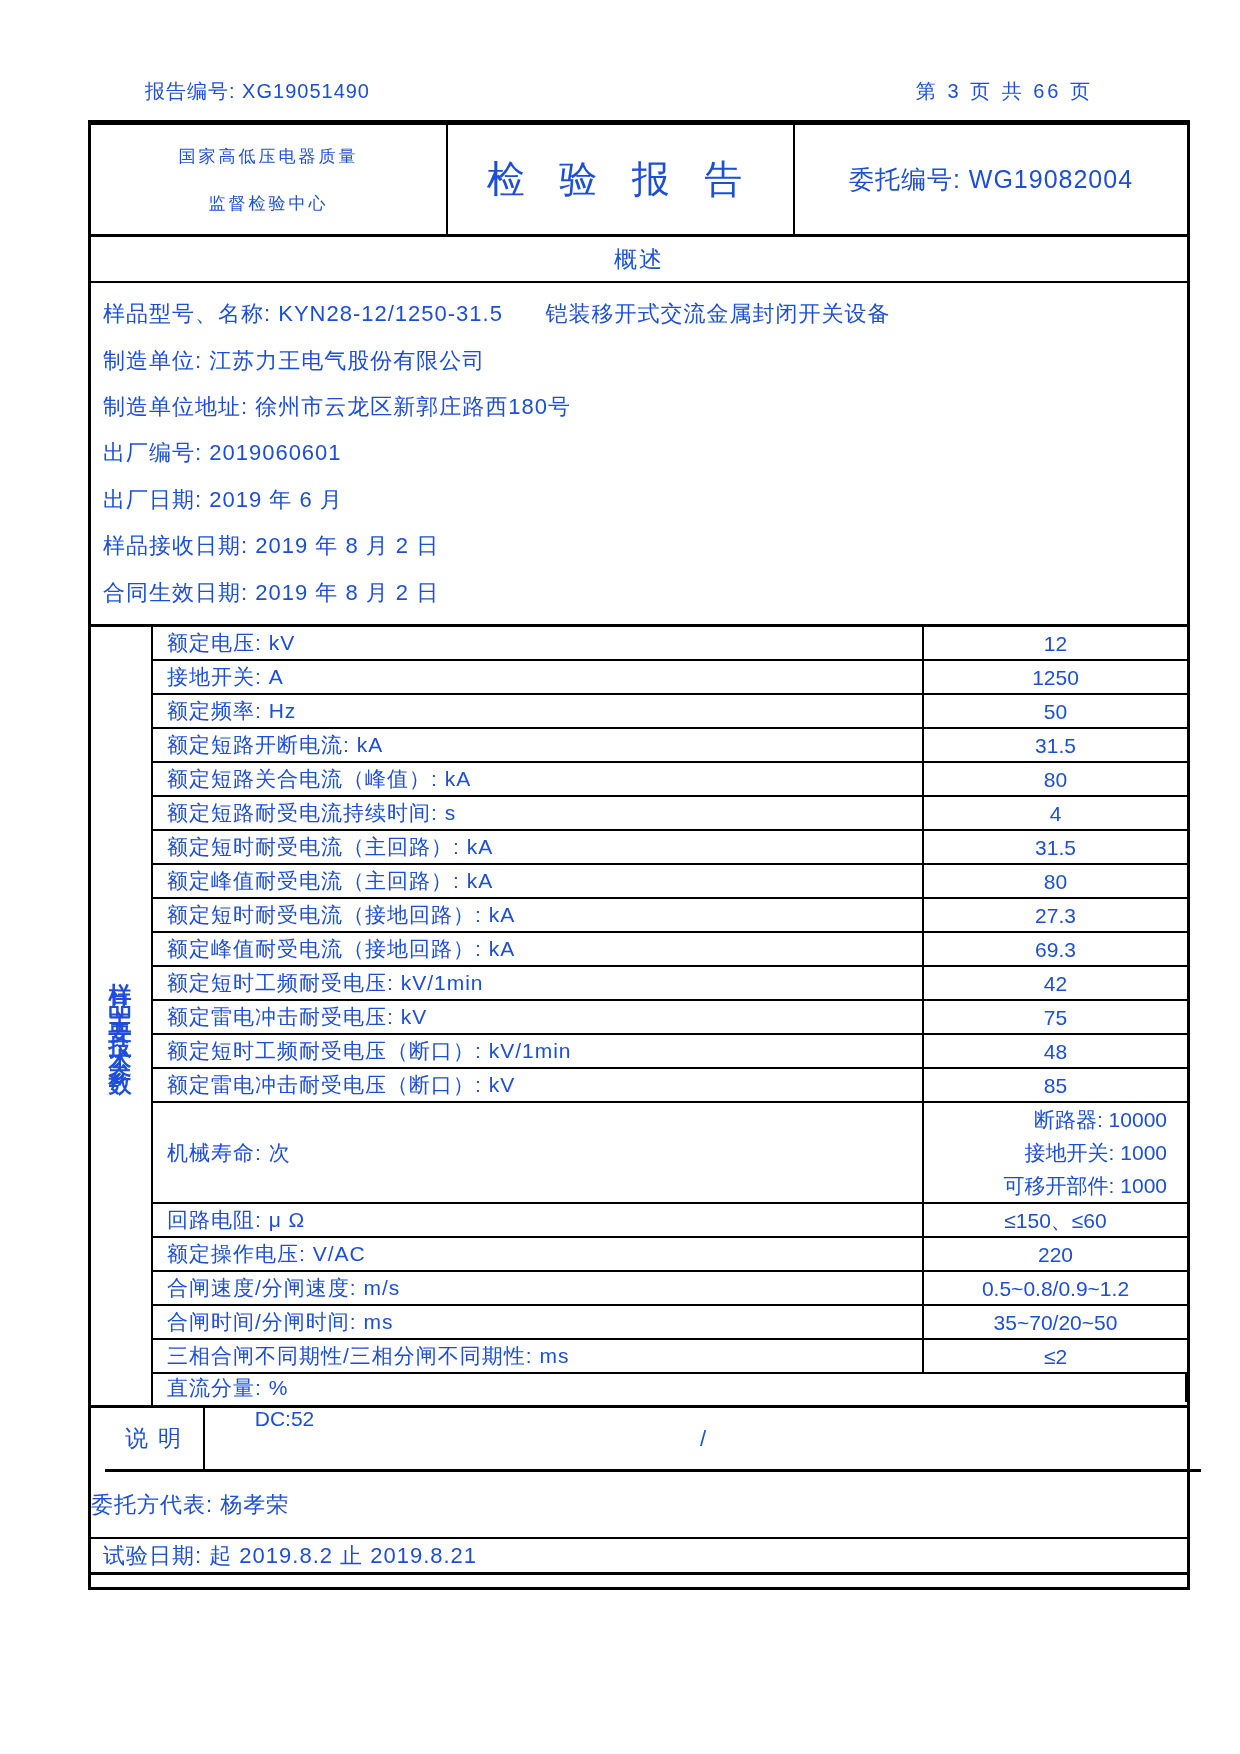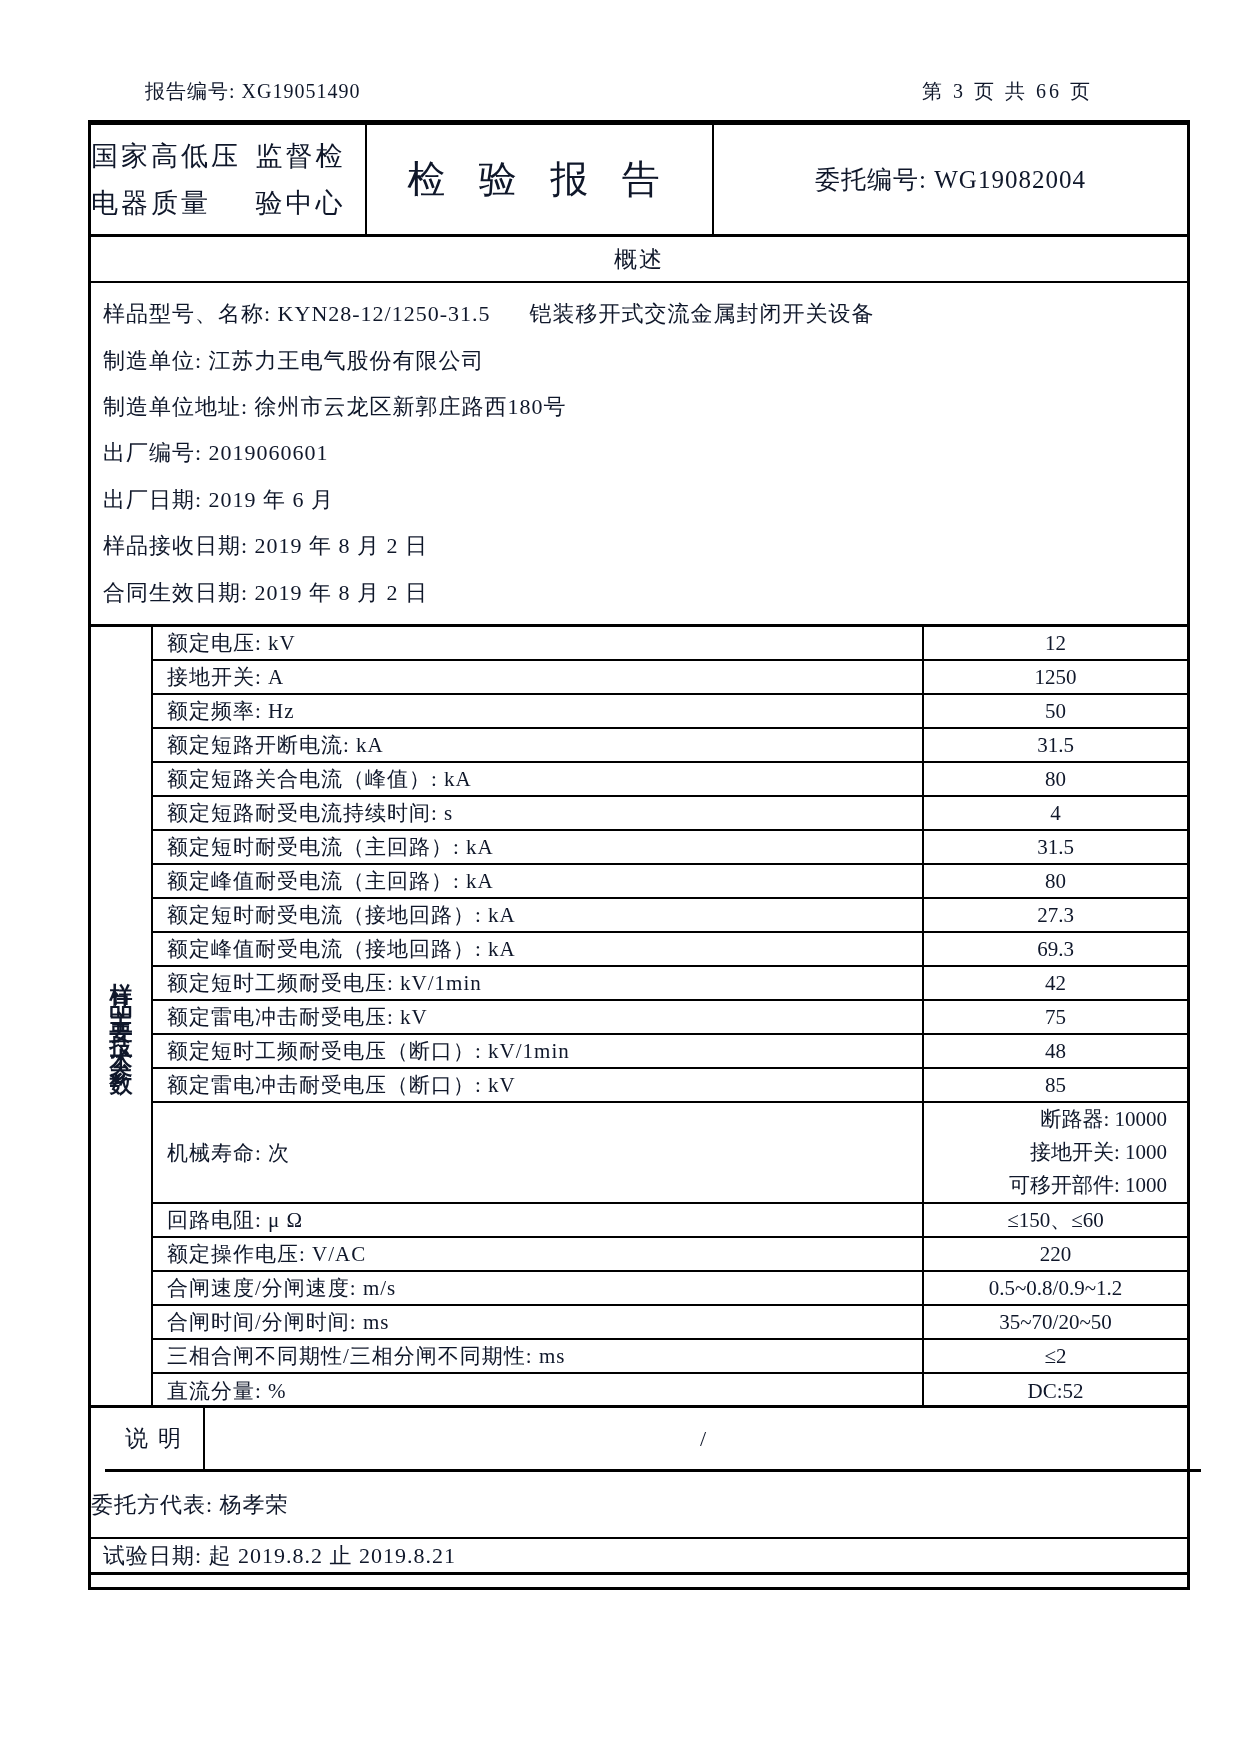--- a/index.html
+++ b/index.html
@@ -2,22 +2,22 @@
 <html><head>
 <meta charset="utf-8">
 <style>
   * { margin: 0; padding: 0; box-sizing: border-box; }
   html, body { background: #e8e8e8; }
   .page {
     position: relative;
     width: 1240px;
     height: 1754px;
     background: #ffffff;
-    font-family: Liberation Serif, serif;
-    color: #0f172a;
+    font-family: Liberation Sans, sans-serif;
+    color: #1d4ed8;
     overflow: hidden;
   }
   
   .page-header-left {
     position: absolute; left: 145px; top: 78px;
     font-size: 20px; letter-spacing: 1px;
   }
   .page-header-right {
     position: absolute; right: 147px; top: 78px;
     font-size: 20px; letter-spacing: 3px;
@@ -31,23 +31,23 @@
     display: flex; flex-direction: column;
   }
   .doc-table .row { width: 100%; }
 
   
   .header-row {
     height: 112px; border-bottom: 3px solid #000;
     display: flex; flex-direction: row;
   }
   .org-cell {
-    width: 276px; border-right: 2px solid #000;
-    display: flex; flex-direction: row; justify-content: center; align-items: center;
-    font-size: 27px; line-height: 47px; letter-spacing: 3px;
+    width: 357px; border-right: 2px solid #000;
+    display: flex; flex-direction: column; justify-content: center; align-items: center;
+    font-size: 17px; line-height: 47px; letter-spacing: 3px;
   }
   .title-cell {
     width: 347px; border-right: 2px solid #000;
     display: flex; justify-content: center; align-items: center;
     font-size: 38px; letter-spacing: 12px; white-space: pre;
   }
   .commission-cell {
     flex: 1;
     display: flex; justify-content: center; align-items: center;
     font-size: 25px; letter-spacing: 1px;
@@ -76,21 +76,21 @@
   .params-label-cell {
     width: 62px; border-right: 2px solid #000;
     display: flex; justify-content: center; align-items: center;
   }
   .params-label-text {
     writing-mode: vertical-lr; text-orientation: upright;
     font-size: 23px; letter-spacing: 13px; font-weight: bold;
   }
   .params-rows { flex: 1; display: flex; flex-direction: column; }
   .p-row { display: flex; flex-direction: row; border-bottom: 2px solid #000; height: 34px; }
-  .p-row:last-child { border-bottom: none; }
+  .p-row:last-child { border-bottom: none; flex-direction: column; }
   .p-row.tall { height: 101px; }
   .p-row { flex: 0 0 auto; }
   .p-name {
     flex: 1; border-right: 2px solid #000;
     display: flex; align-items: center;
     padding-left: 14px; font-size: 21px; letter-spacing: 1px;
   }
   .p-value {
     width: 263px;
     display: flex; align-items: center; justify-content: center;

